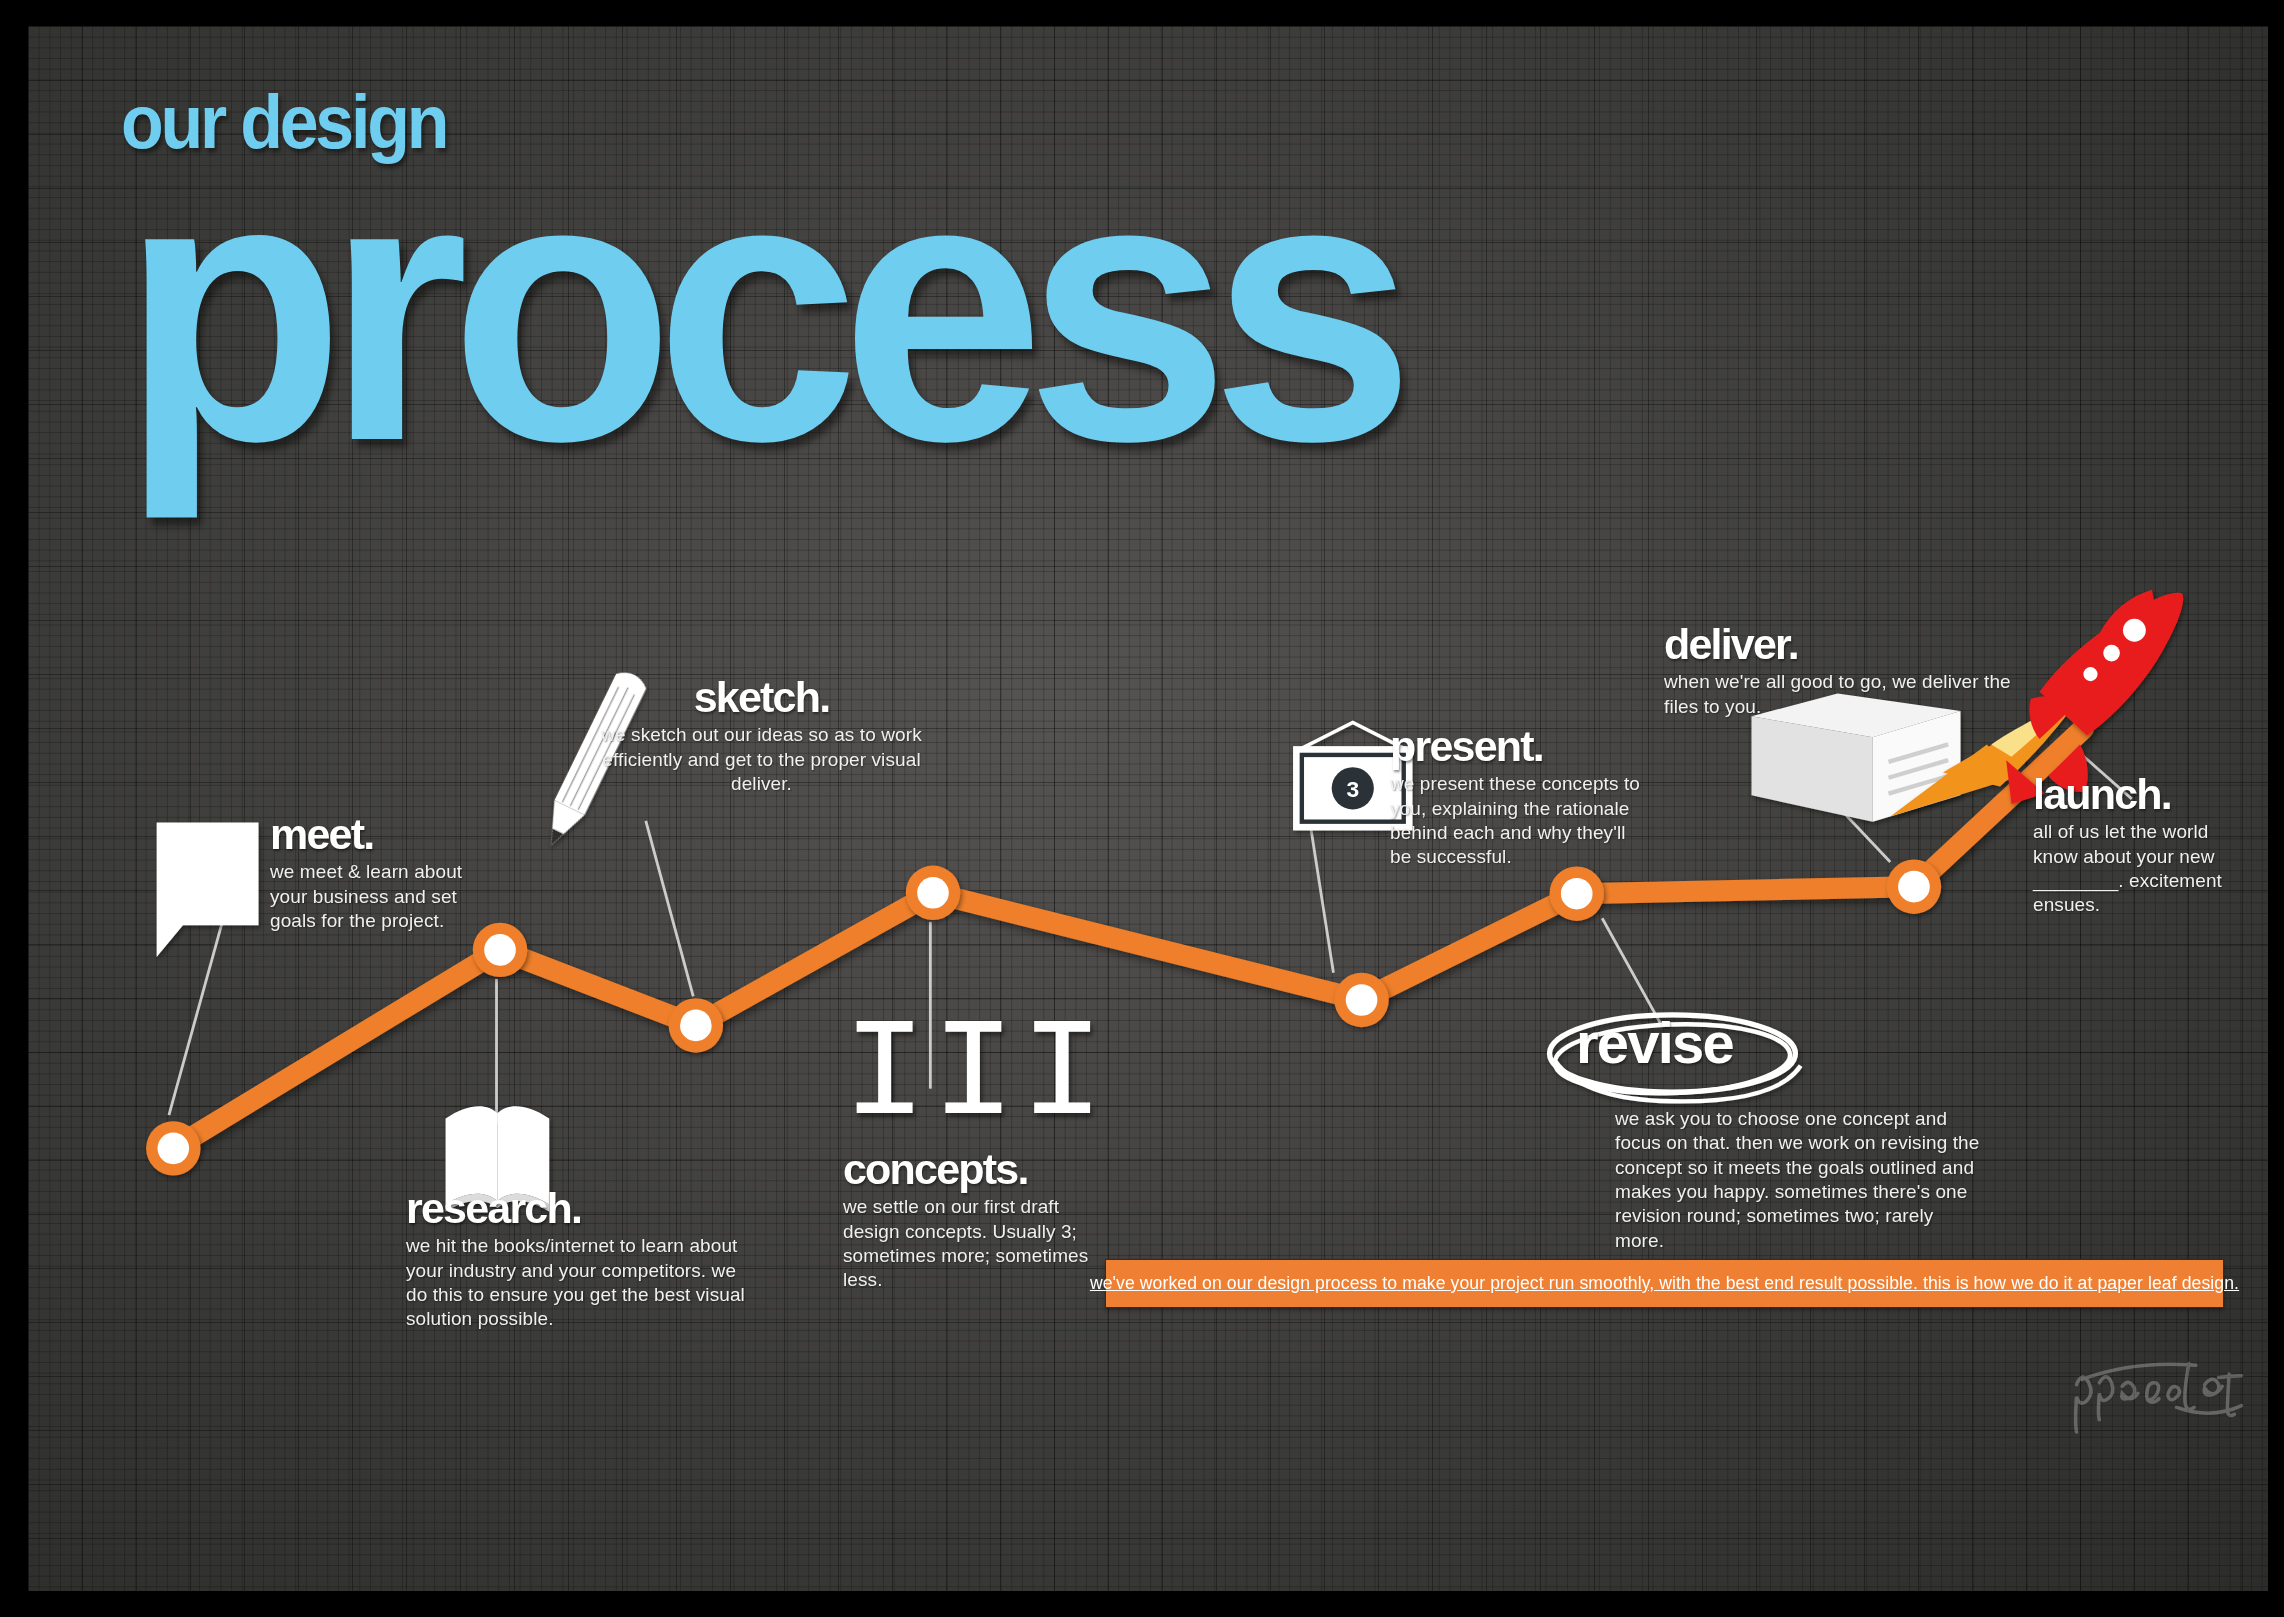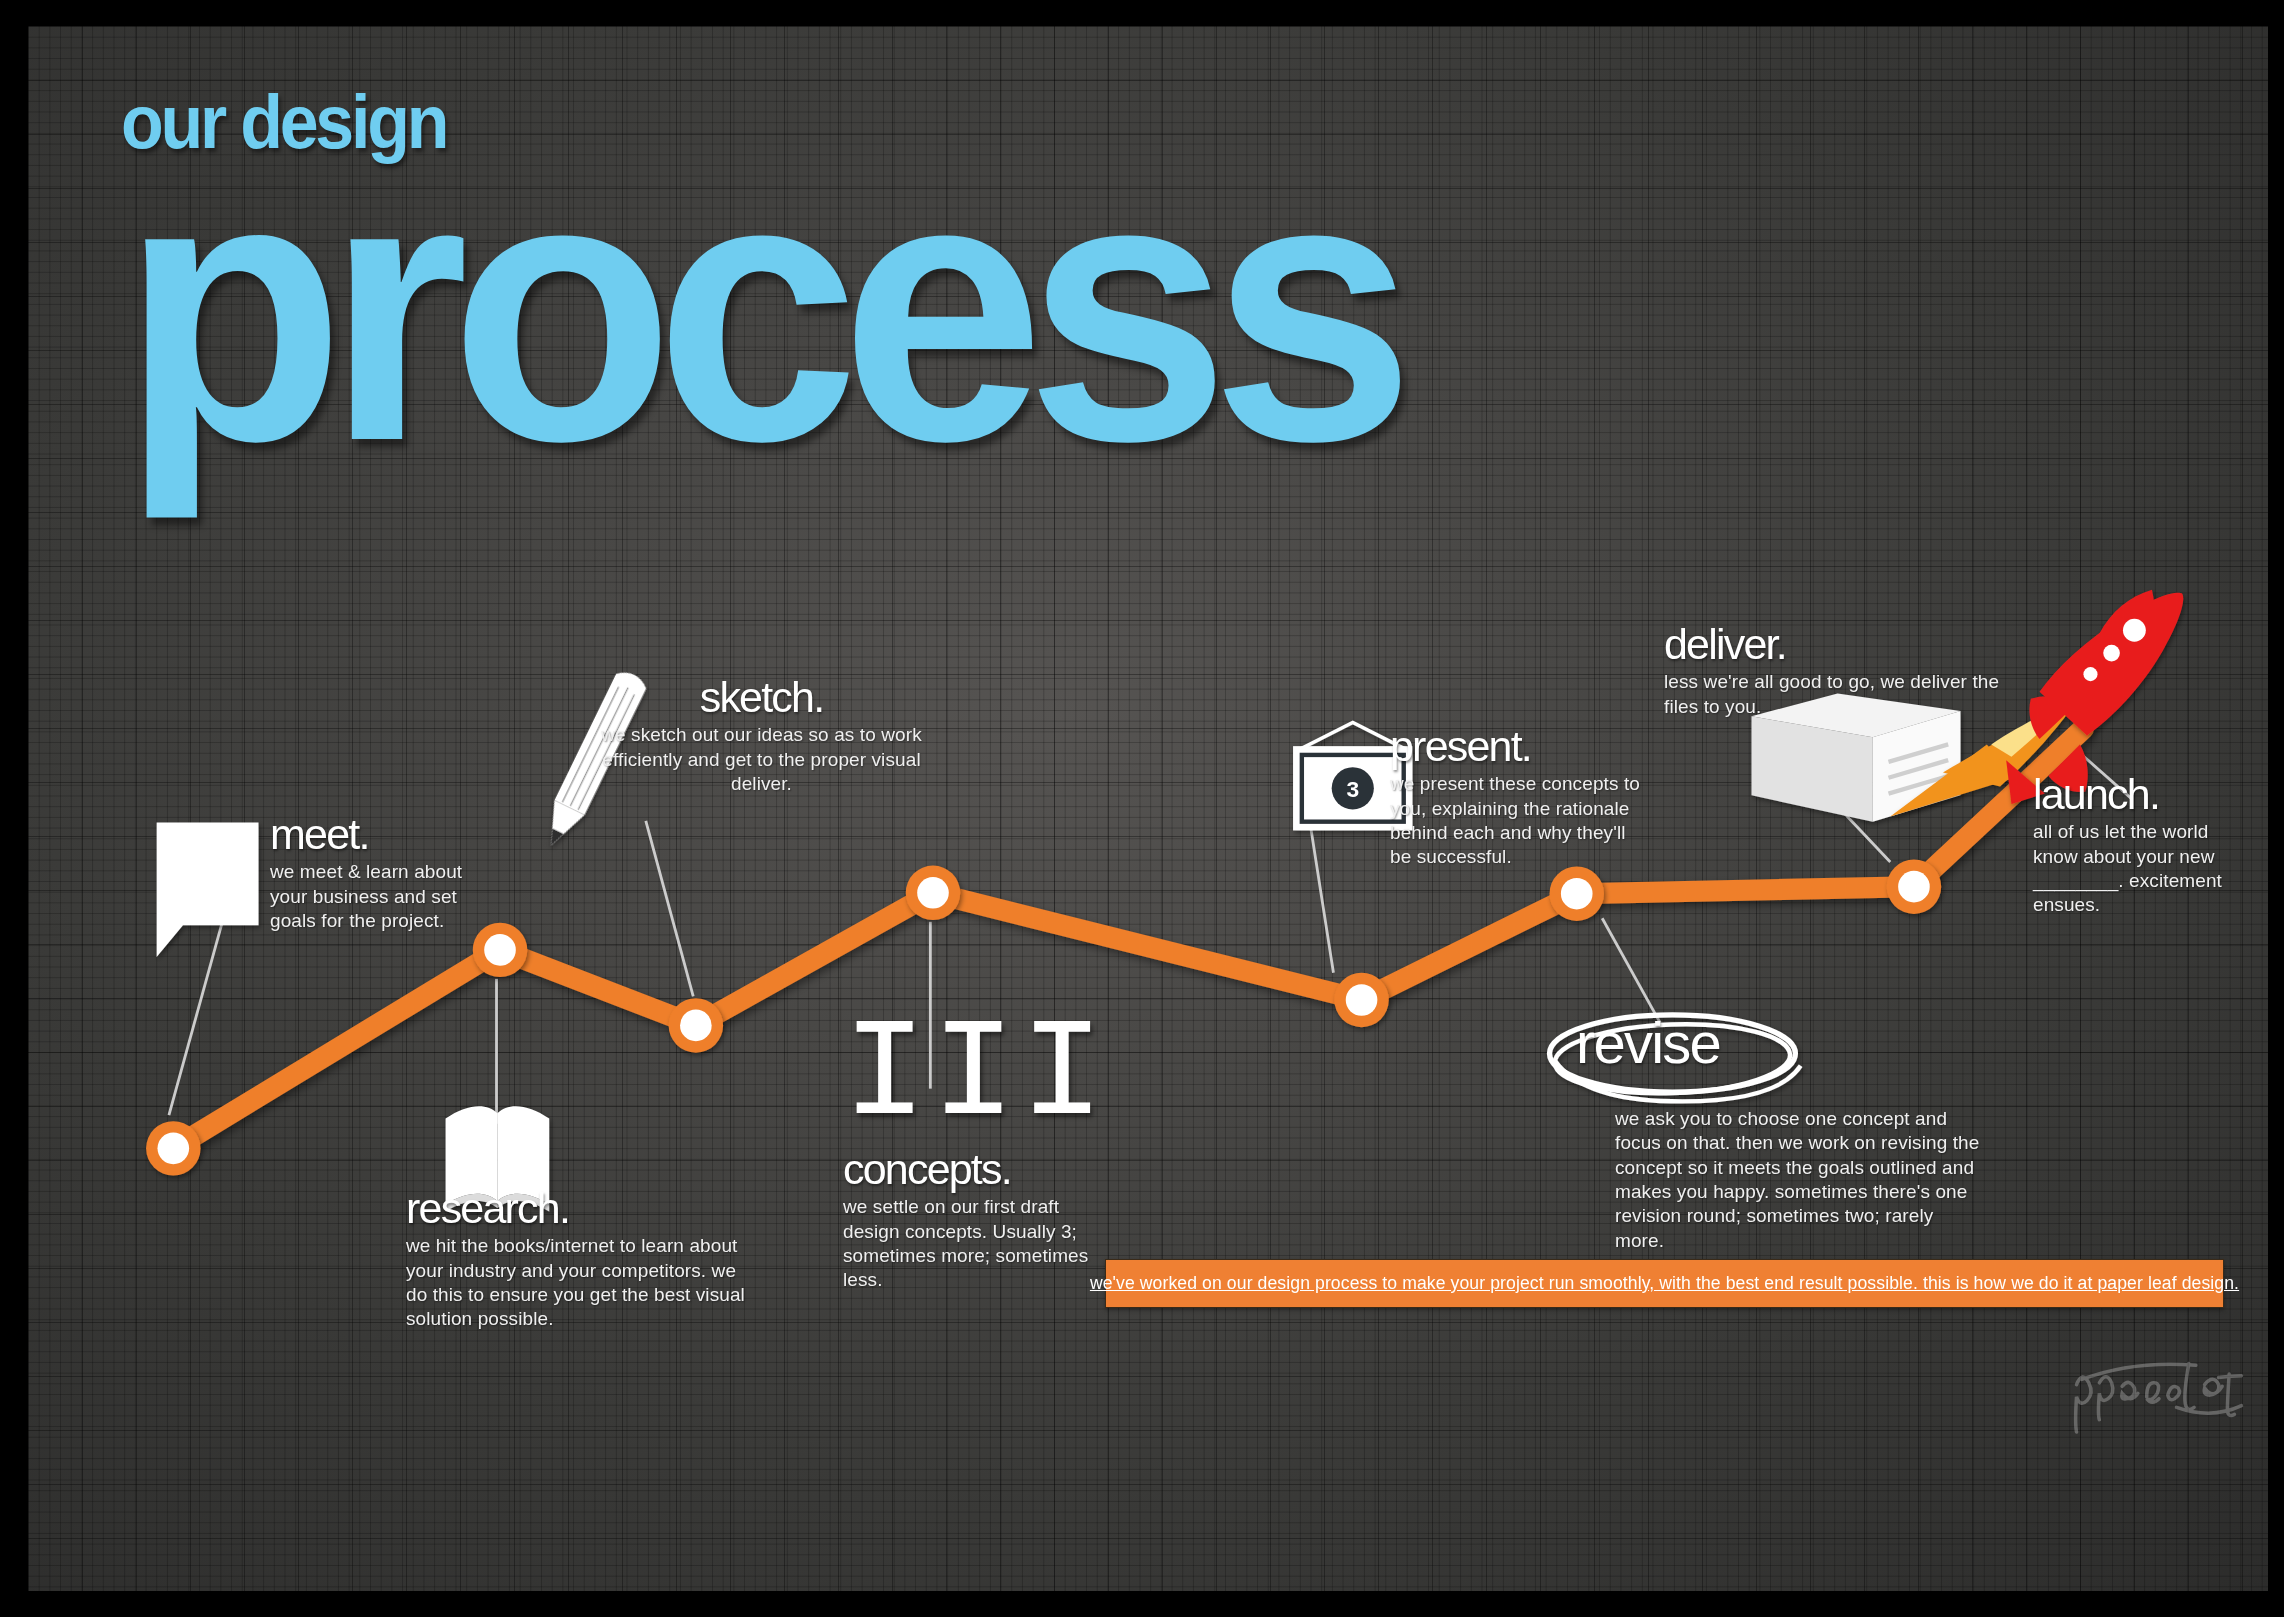--- a/index.html
+++ b/index.html
@@ -37,21 +37,21 @@
     font-size:378px;font-weight:700;color:#6FCDF0;letter-spacing:-19.3px;
     line-height:.78;margin-top:5.3px;text-shadow:5.3px 8px 8px rgba(0,0,0,.45);
     transform:scaleX(.97);transform-origin:left top;
   }
 
   
   #chartsvg{position:absolute;left:0;top:0;width:2228px;height:1565px;}
 
   
   .blk{position:absolute;color:#fff;text-shadow:0.9px 1.8px 2.6px rgba(0,0,0,.45);}
-  .blk .ttl{font-size:43px;font-weight:400;letter-spacing:-1.8px;line-height:1;}
+  .blk .ttl{font-size:43px;font-weight:700;letter-spacing:-1.8px;line-height:1;}
   .blk .bdy{font-size:19px;font-weight:400;line-height:1.28;color:#f0f0f0;
             letter-spacing:0.1px;margin-top:4.4px;text-shadow:0.9px 0.9px 1.8px rgba(0,0,0,.4);}
   .ctr{text-align:center;}
 
   .romanIII{font-family:Liberation Mono, monospace;
             font-size:139px;color:#fff;line-height:.82;letter-spacing:5.3px;
             text-shadow:2.6px 3.5px 4.4px rgba(0,0,0,.45);}
 
   
   #banner{
@@ -222,21 +222,21 @@
 
     <div class="blk" style="left:1548px;top:988px;width:211px;">
       <div class="ttl" style="font-size:58px;">revise</div>
     </div>
     <div class="blk" style="left:1587px;top:1073px;width:369px;">
       <div class="bdy" style="margin-top:8px;">we ask you to choose one concept and focus on that. then we work on revising the concept so it meets the goals outlined and makes you happy. sometimes there's one revision round; sometimes two; rarely more.</div>
     </div>
 
     <div class="blk" style="left:1636px;top:597px;width:351px;">
       <div class="ttl">deliver.</div>
-      <div class="bdy">less we're all good to go, we deliver the files to you.</div>
+      <div class="bdy">when we're all good to go, we deliver the files to you.</div>
     </div>
 
     <div class="blk" style="left:2005px;top:747px;width:189px;">
       <div class="ttl">launch.</div>
       <div class="bdy">all of us let the world know about your new ________. excitement ensues.</div>
     </div>
 
     <div id="banner">
       <span>we've worked on our design process to make your project run smoothly, with the best end result possible. this is how we do it at paper leaf design.</span>
     </div>

